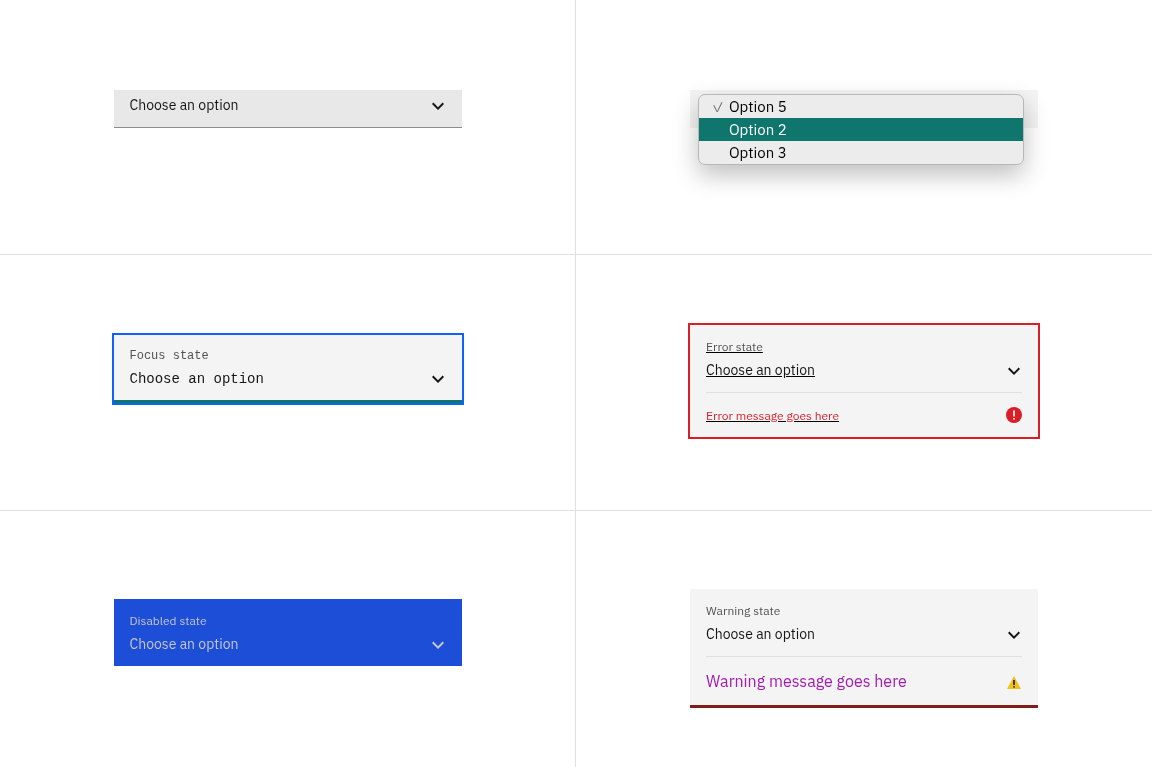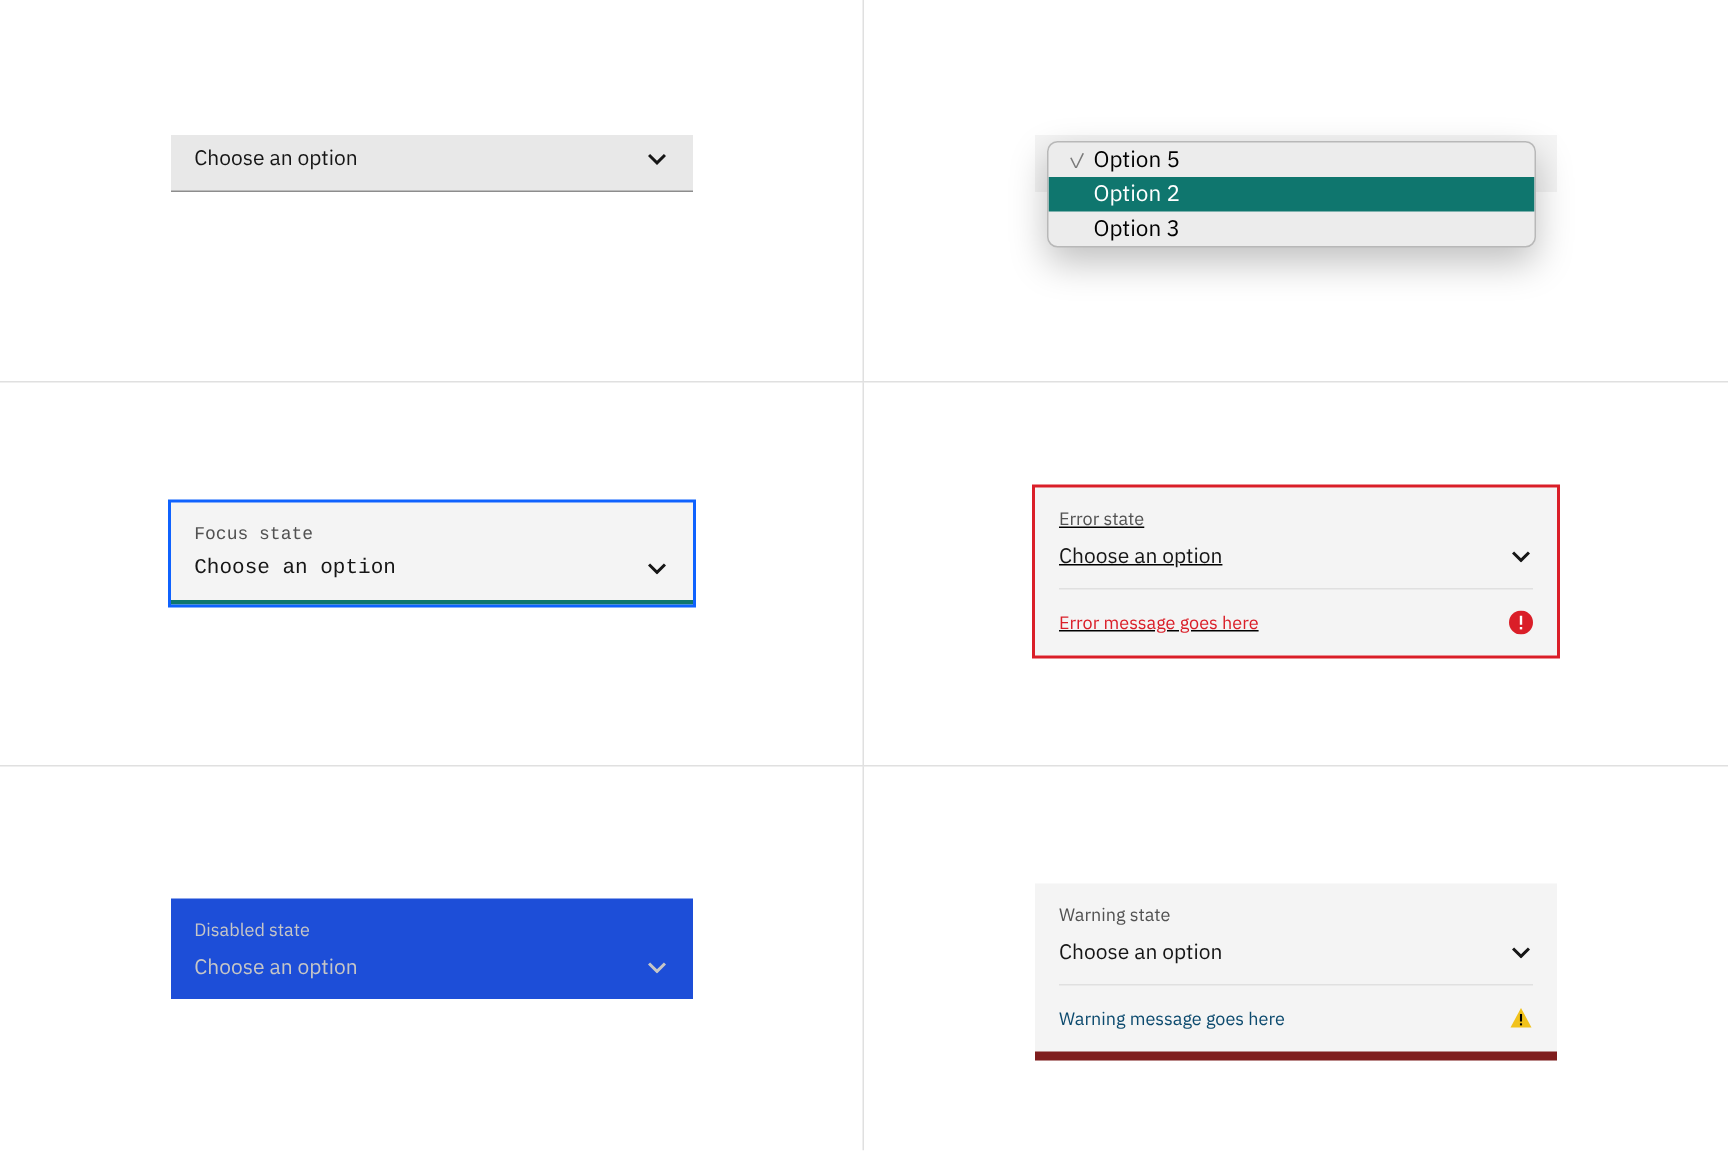--- a/index.html
+++ b/index.html
@@ -128,30 +128,30 @@
       font-size: 12px;
       color: #da1e28;
     }
     .error-icon {
       width: 16px;
       height: 16px;
     }
 
     
     .dropdown.warning {
-      border-bottom: 6px solid #7f1d1d;
+      border-bottom: 3px solid #7f1d1d;
     }
     .dropdown.warning .divider {
       height: 1px;
       background: #e0e0e0;
       margin: 0 16px;
     }
     .dropdown.warning .message-text {
-      font-size: 12px;
-      color: #0c4a6e;
+      font-size: 16px;
+      color: #a21caf;
     }
     .warning-icon {
       width: 16px;
       height: 16px;
     }
 
     
     .open-container {
       width: 348px;
       position: relative;

